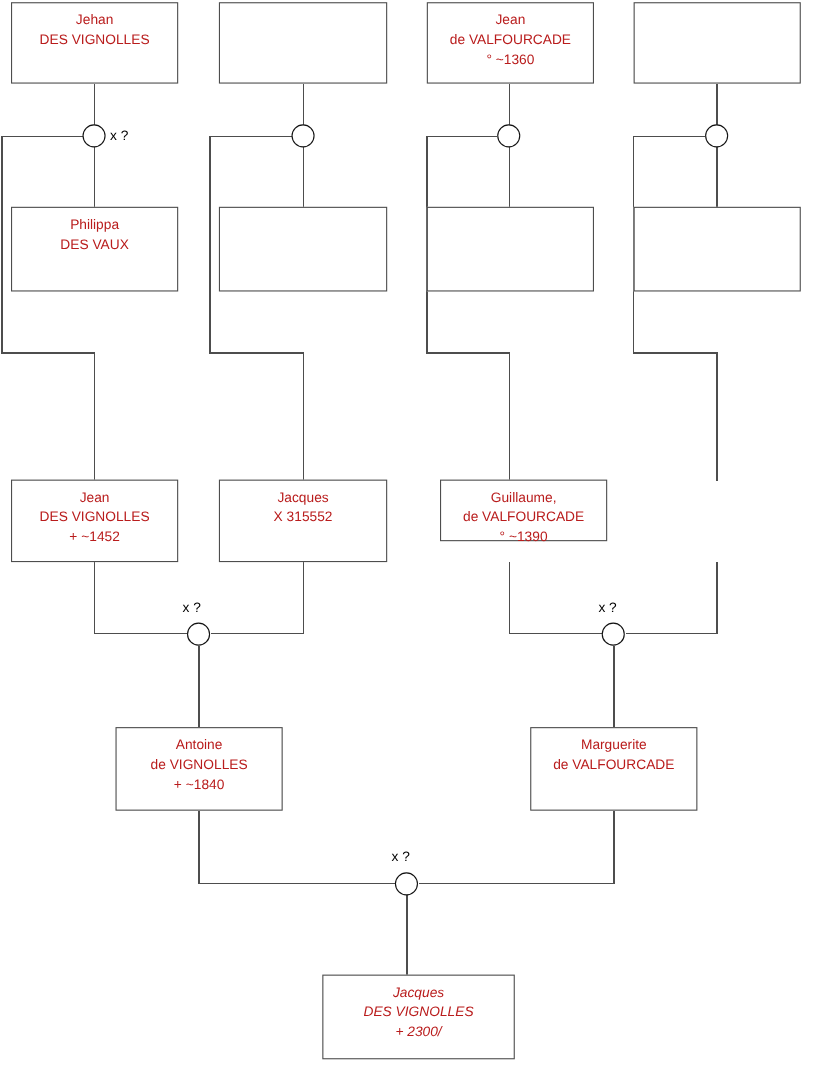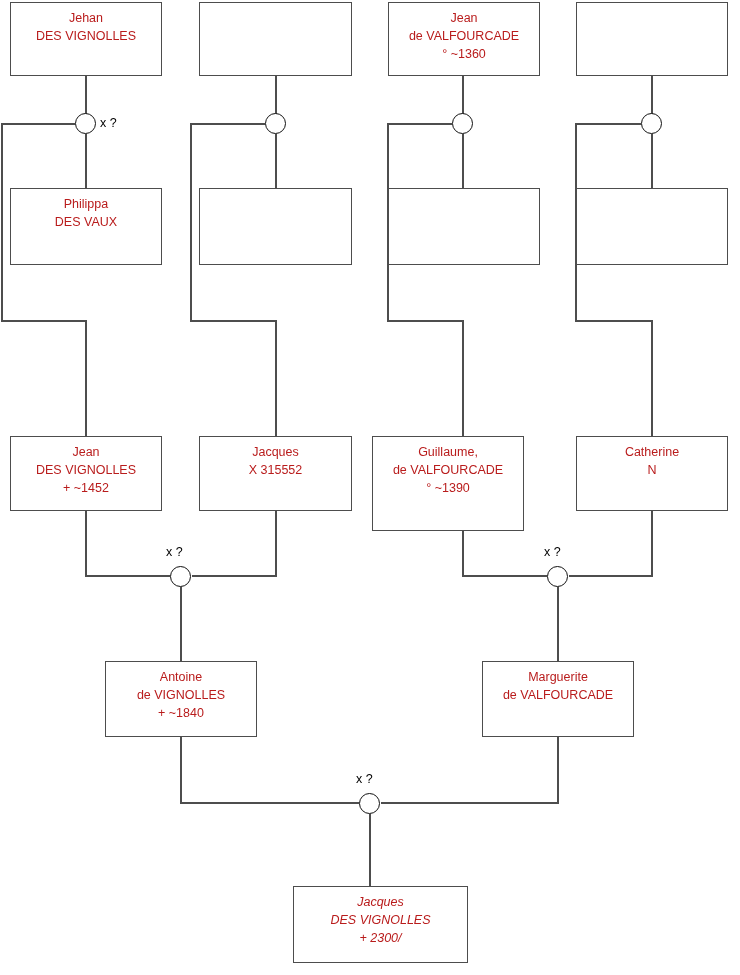--- a/index.html
+++ b/index.html
@@ -157,31 +157,26 @@
     <span class="ln">DES VIGNOLLES</span>
     <span class="ln">+ ~1452</span>
   </div>
 
   <div class="node" style="left:199px; top:436px; width:153px; height:75px;">
     <span class="ln">Jacques</span>
     <span class="ln">X 315552</span>
 
   </div>
 
-  <div class="node" style="left:372px; top:436px; width:152px; height:95px;">
+  <div class="node" style="left:400px; top:436px; width:152px; height:56px;">
     <span class="ln">Guillaume,</span>
     <span class="ln">de VALFOURCADE</span>
     <span class="ln">° ~1390</span>
   </div>
 
-  <div class="node" style="left:576px; top:436px; width:152px; height:75px;">
-    <span class="ln">Catherine</span>
-    <span class="ln">N</span>
-
-  </div>
 
   <div class="node" style="left:105px; top:661px; width:152px; height:76px;align-items:center;">
     <span class="ln">Antoine</span>
     <span class="ln">de VIGNOLLES</span>
     <span class="ln">+ ~1840</span>
   </div>
 
   <div class="node" style="left:482px; top:661px; width:152px; height:76px;">
     <span class="ln">Marguerite</span>
     <span class="ln">de VALFOURCADE</span>

